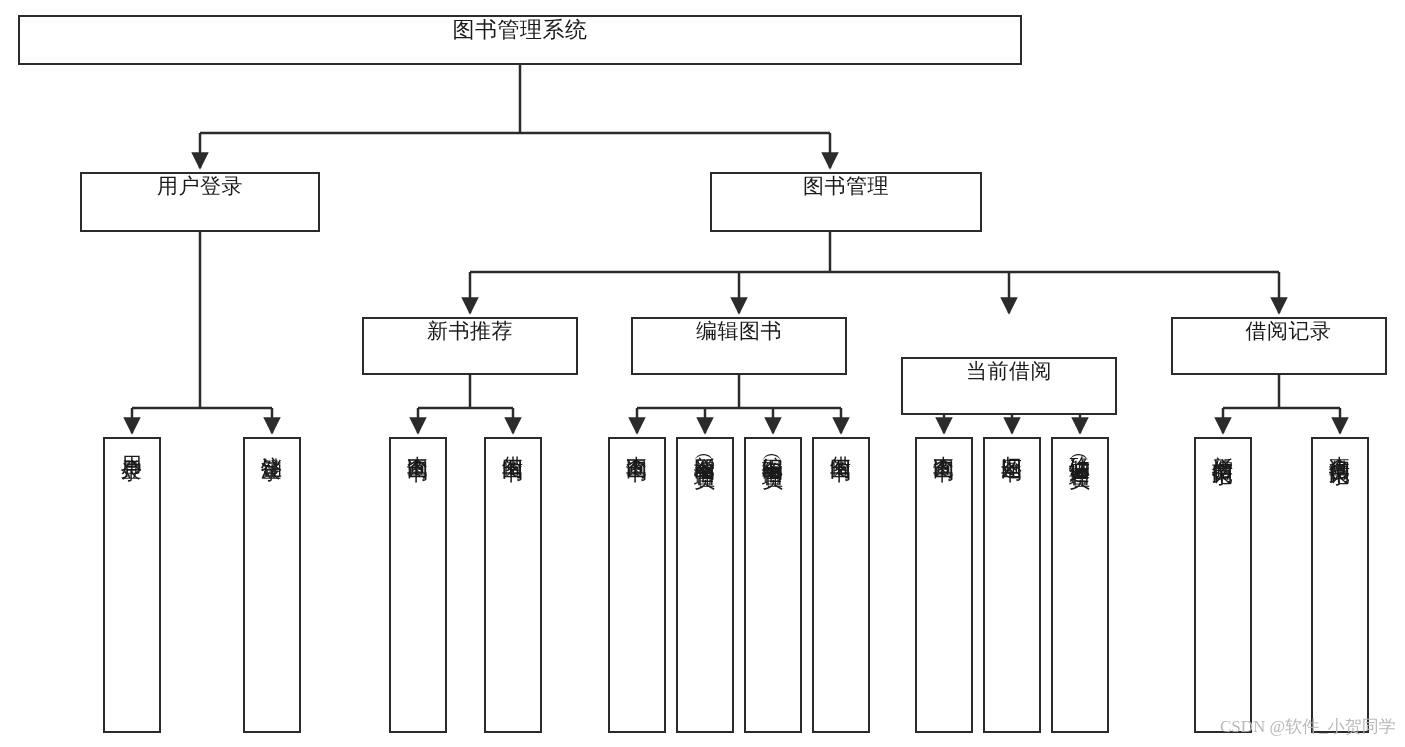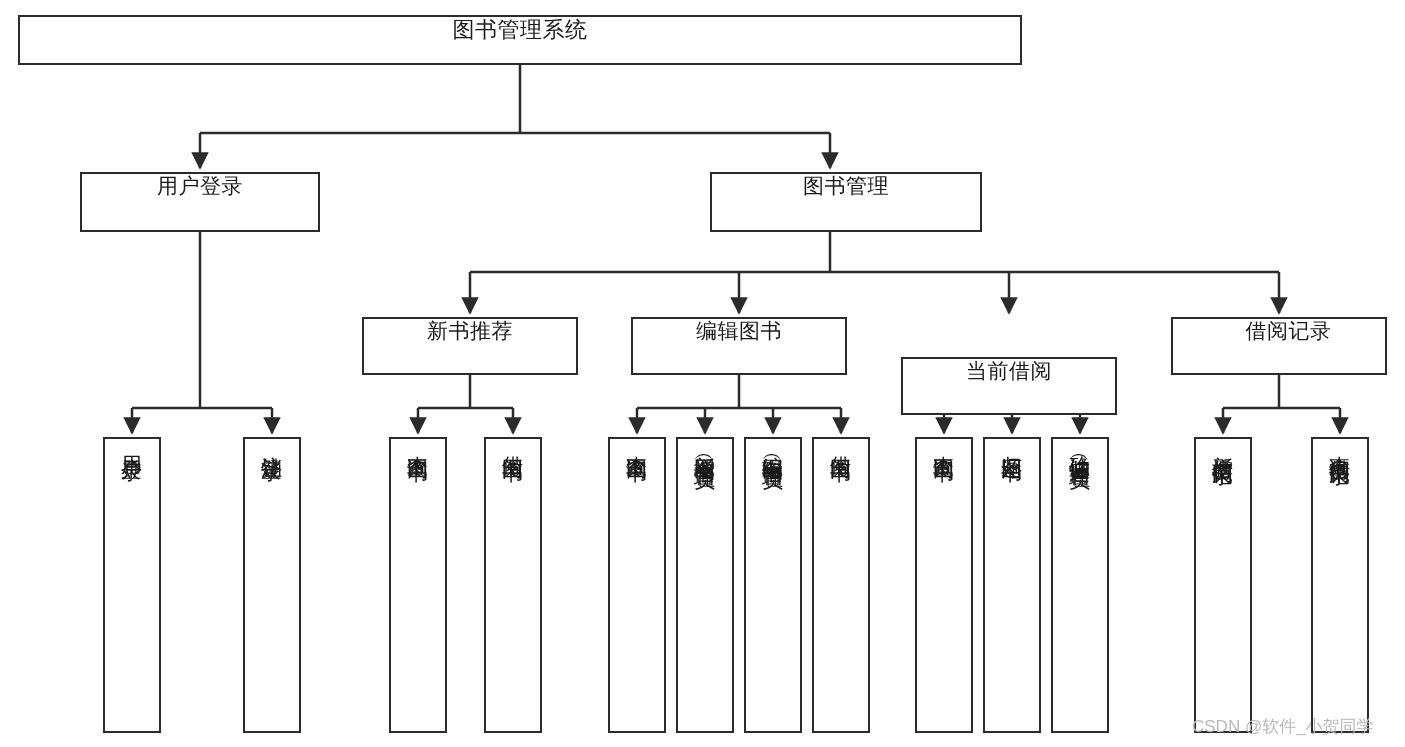--- a/index.html
+++ b/index.html
@@ -49,21 +49,22 @@
     font-size: 21px;
     letter-spacing: 2px;
     line-height: 1;
   }
   .node.root .label { font-size: 22px; }
   .watermark {
     position: absolute;
     color: #b9b9b9;
     font-size: 17px;
     white-space: nowrap;
-    font-family: Liberation Sans, sans-serif;
+    font-family: Liberation Serif, serif;
+    margin-left: 28px;
   }
 </style>
 </head>
 <body>
 
 <div id="canvas">
 
   <svg class="links" viewBox="0 0 1405 747" xmlns="http://www.w3.org/2000/svg">
     <defs>
       <marker id="arrow" viewBox="0 0 10 10" refX="9" refY="5" markerWidth="7" markerHeight="7" orient="auto-start-reverse">

